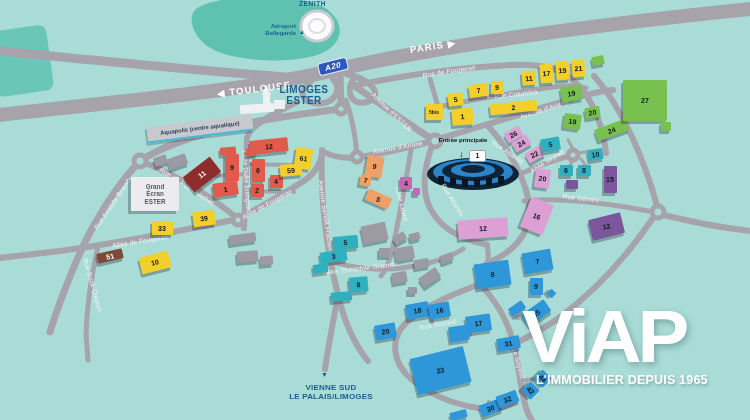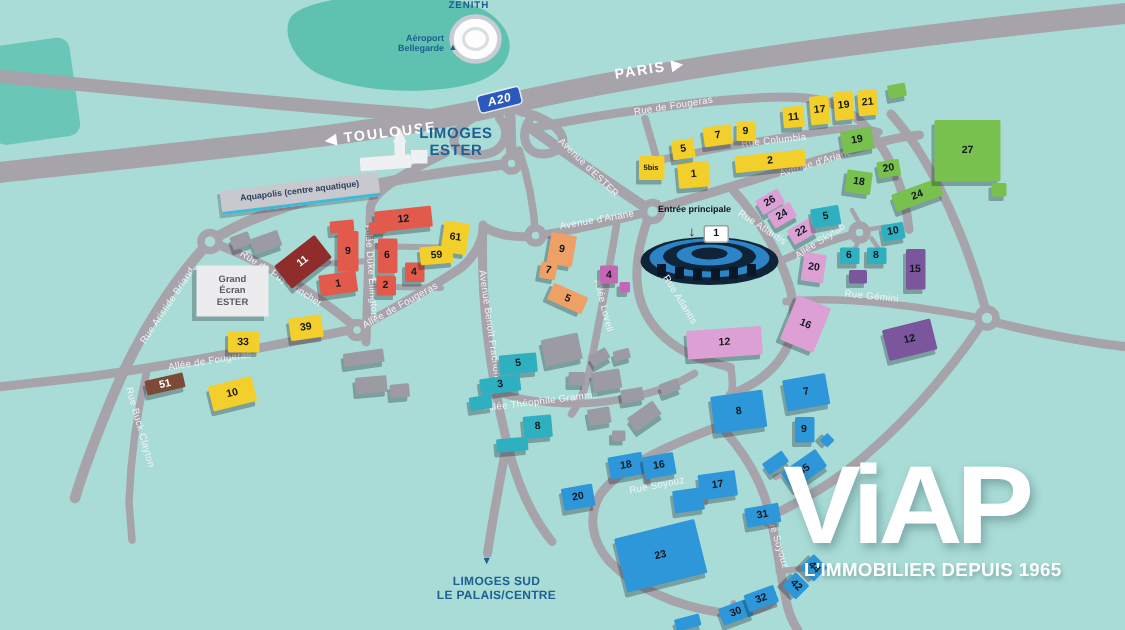--- a/index.html
+++ b/index.html
@@ -132,22 +132,22 @@
   <div id="airport-label" class="city">Aéroport Bellegarde</div>
   <span id="airport-marker">▲</span>
 
   <div id="limoges-centre" class="city">
     <div>LIMOGES</div>
     <div>ESTER</div>
   </div>
 
   <span id="sud-marker">▼</span>
   <div id="limoges-sud" class="city">
-    <div>LIMOGES SUD</div>
-    <div>LE PALAIS/CENTRE</div>
+    <div>VIENNE SUD</div>
+    <div>LE PALAIS/LIMOGES</div>
   </div>
 
   <div id="entrance-label">Entrée principale</div>
   <span id="entrance-arrow">↓</span>
   <div id="entrance-badge">1</div>
 
   <div id="logo">
     <div class="brand">ViAP</div>
     <div class="tagline">L'IMMOBILIER DEPUIS 1965</div>
   </div>

